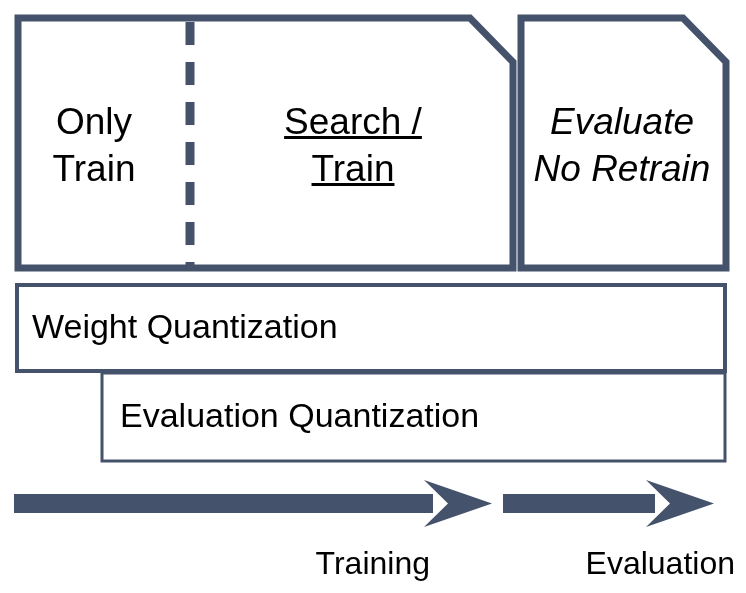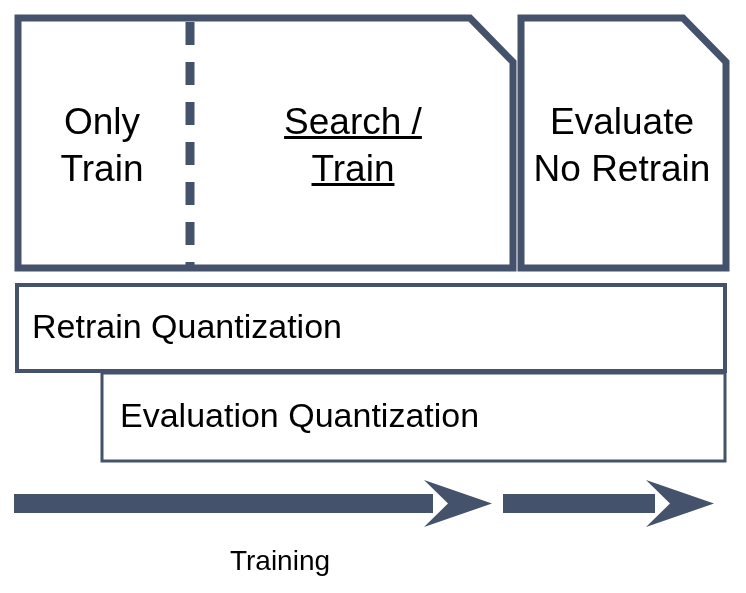--- a/index.html
+++ b/index.html
@@ -45,30 +45,30 @@
   }
   .band-label {
     position: absolute;
     color: #000000;
     font-size: 34px;
     font-family: "Liberation Sans", sans-serif;
     white-space: nowrap;
   }
   .axis-label {
     position: absolute;
-    text-align: center;
+    text-align: right;
     color: #000000;
-    font-size: 28px;
+    font-size: 32px;
     font-family: "Liberation Sans", sans-serif;
     white-space: nowrap;
   }
   
-  #label-only-train   { left: 16px;  top: 98px;  width: 172px; }
+  #label-only-train   { left: 8px;  top: 98px;  width: 172px; }
   #label-search-train { left: 194px; top: 98px;  width: 318px; text-decoration: underline; }
-  #label-evaluate     { left: 520px; top: 98px;  width: 204px; }
+  #label-evaluate     { left: 520px; top: 98px;  width: 204px; font-style: italic; }
   
   #label-weight-quant     { left: 32px;  top: 307px; }
   #label-activation-quant { left: 120px; top: 396px; }
   
   #label-training   { left: 130px; top: 545px; width: 300px; }
   #label-evaluation { left: 505px; top: 545px; width: 230px; }
 </style>
 </head>
 <body>
 
@@ -102,22 +102,23 @@
 
     <div class="phase-label" id="label-only-train">Only
 Train</div>
 
     <div class="phase-label" id="label-search-train">Search /
 Train</div>
 
     <div class="phase-label" id="label-evaluate">Evaluate
 No Retrain</div>
 
-    <div class="band-label" id="label-weight-quant">Retrain Quantization</div>
+    <div class="band-label" id="label-weight-quant">Weight Quantization</div>
 
     <div class="band-label" id="label-activation-quant">Evaluation Quantization</div>
 
     <div class="axis-label" id="label-training">Training</div>
 
+    <div class="axis-label" id="label-evaluation">Evaluation</div>
 
   </div>
 
 </div>
 
 </body></html>

